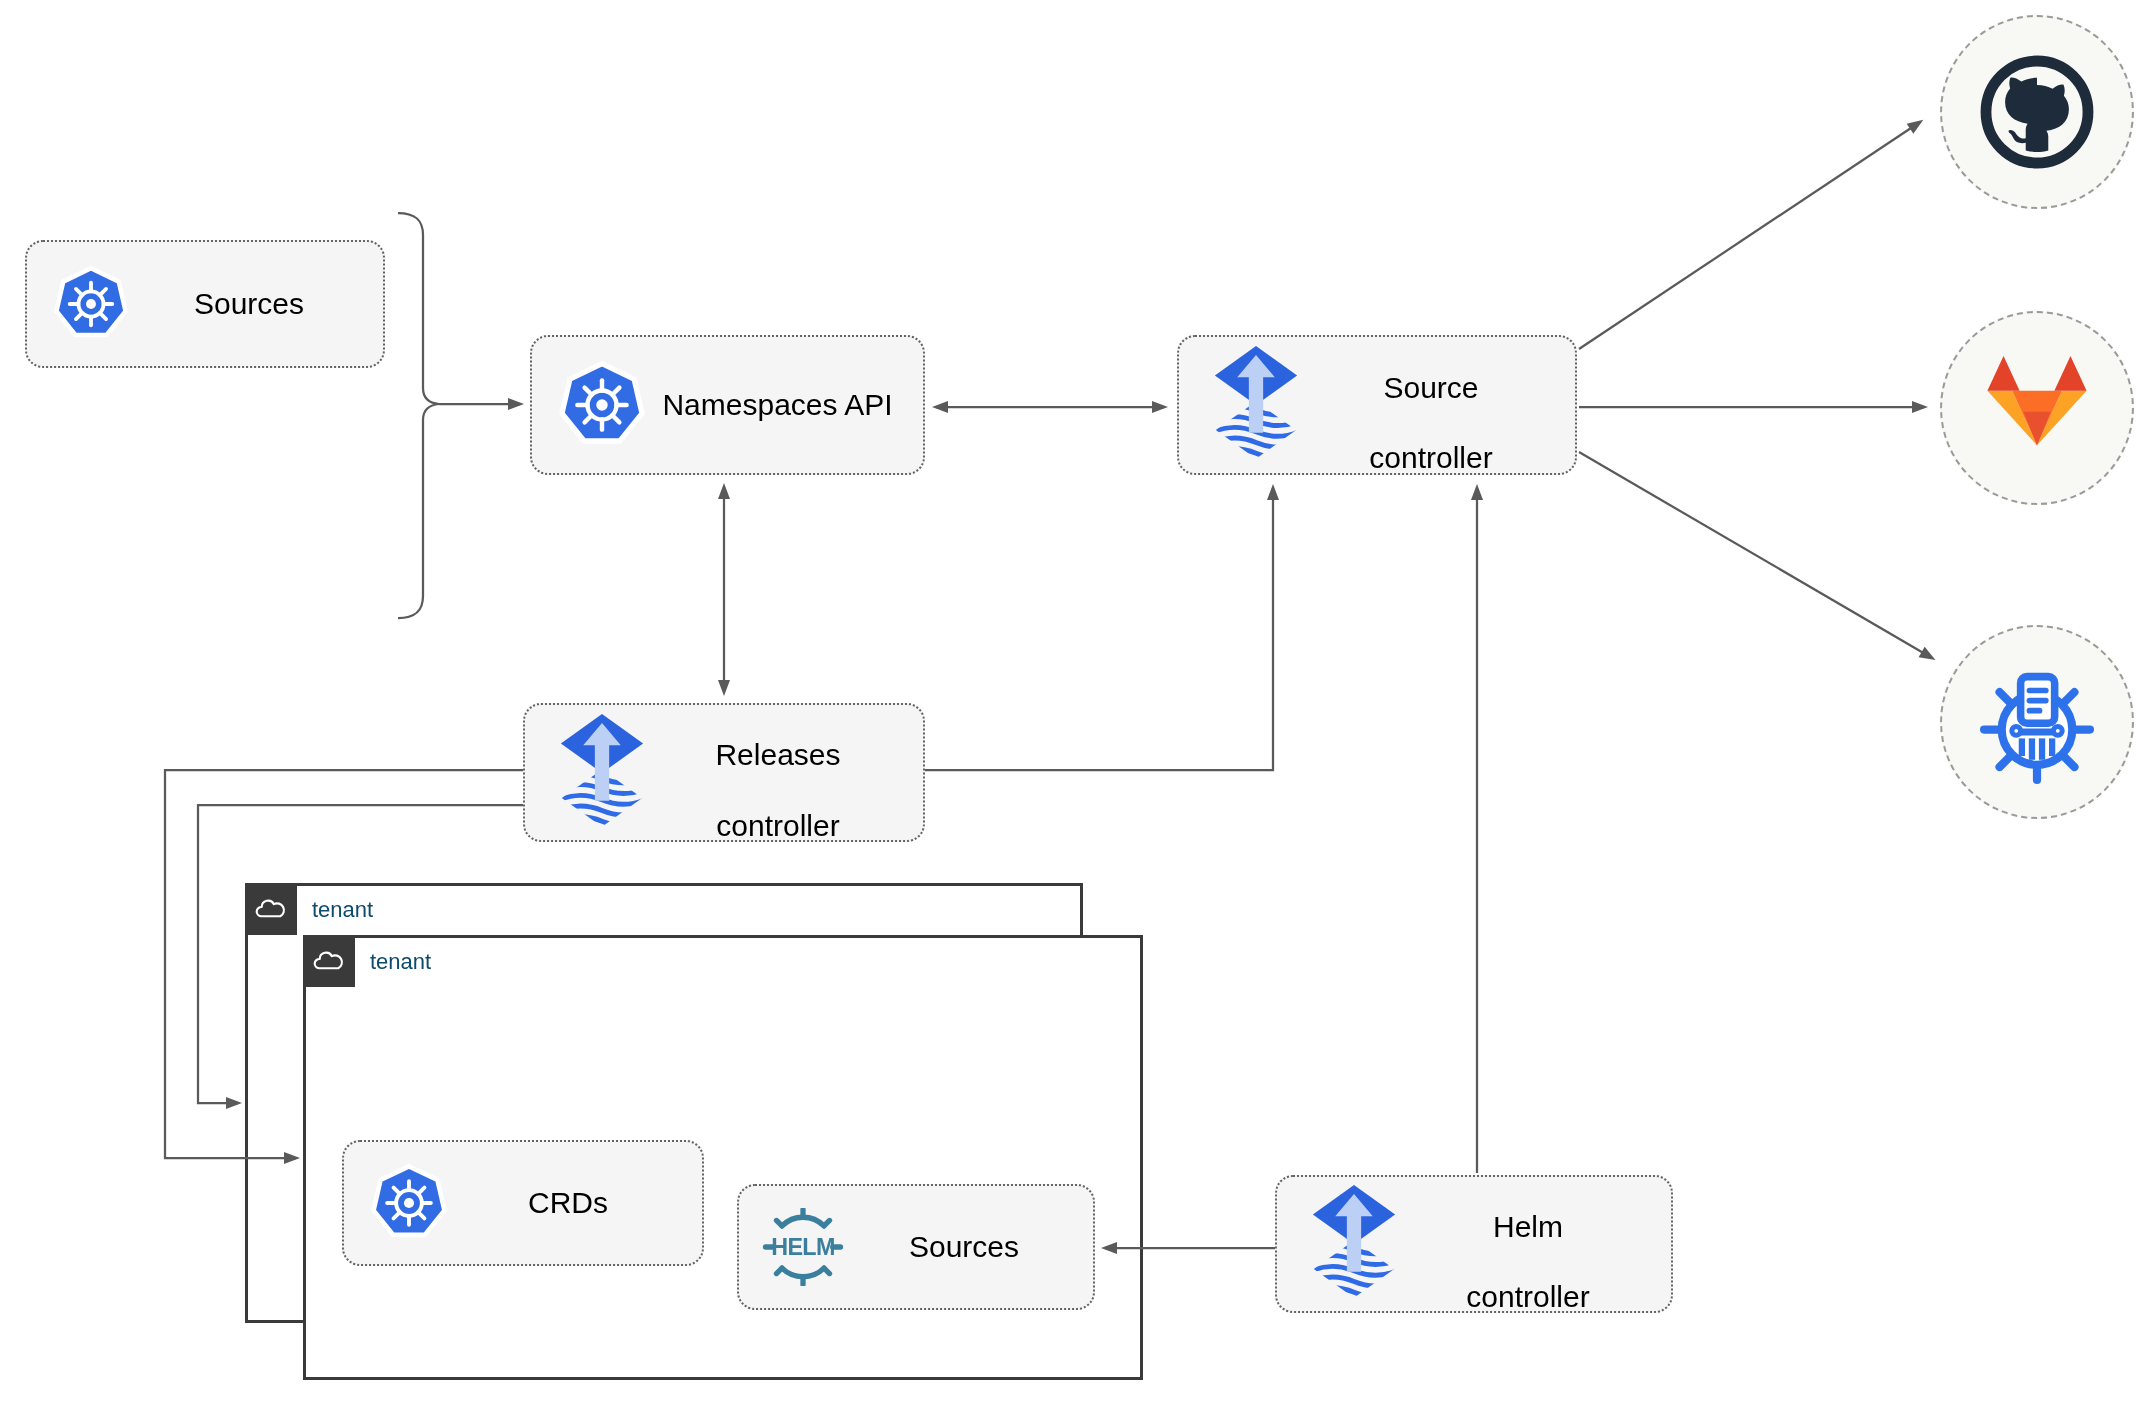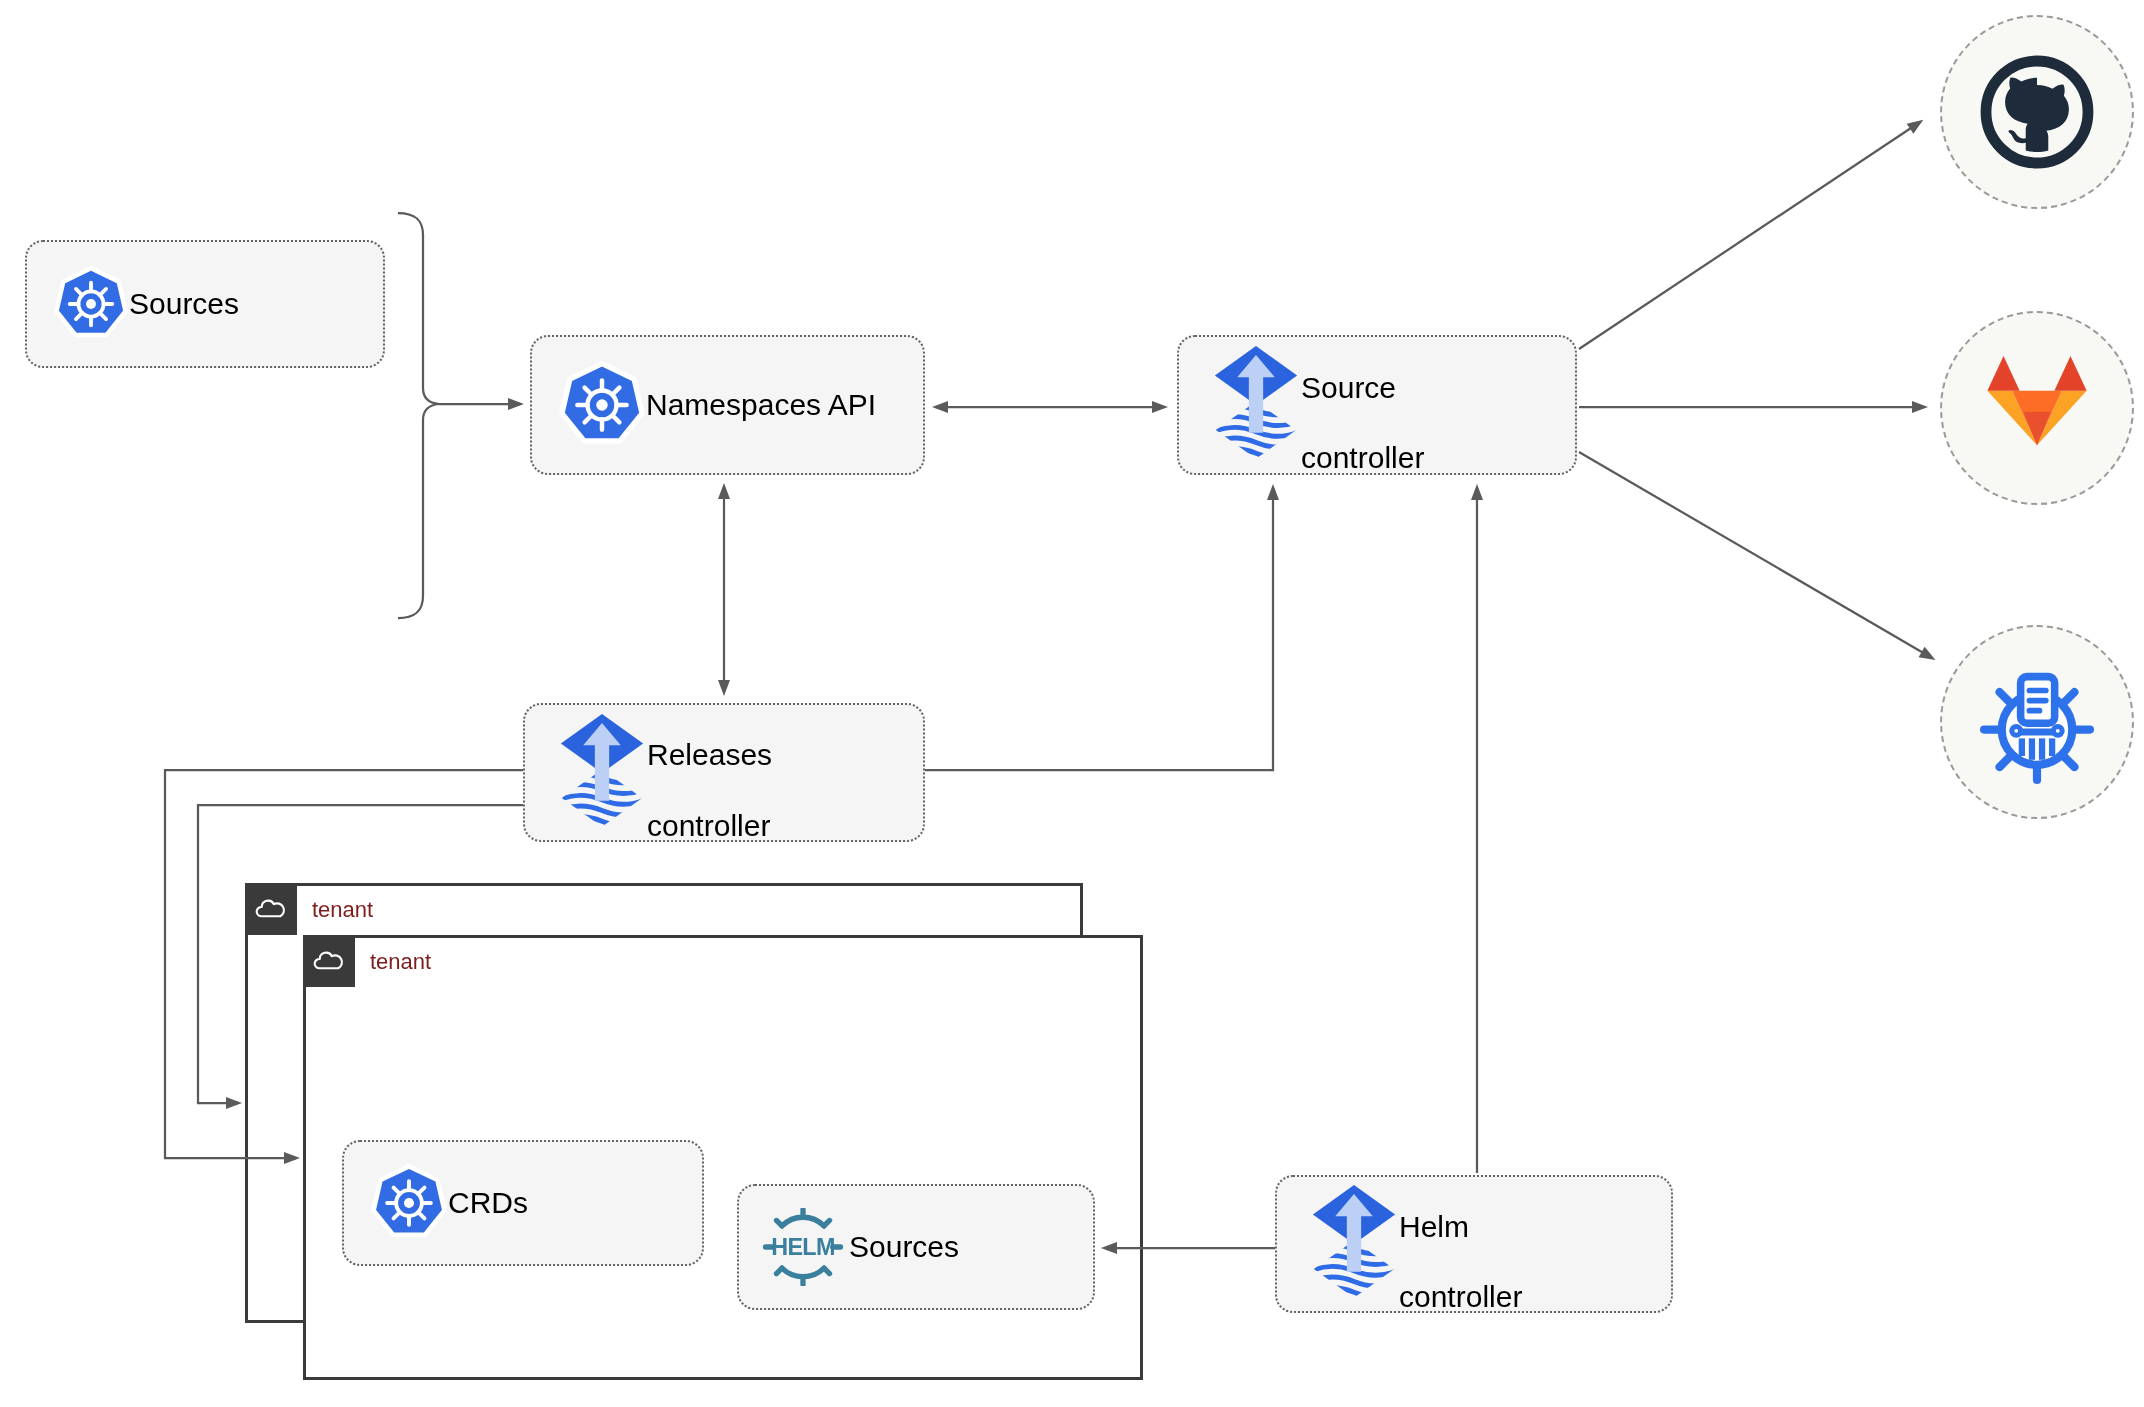--- a/index.html
+++ b/index.html
@@ -3,29 +3,29 @@
 <meta charset="utf-8">
 <style>
   html,body{margin:0;padding:0;background:#fff;}
   .stage{position:relative;width:2144px;height:1407px;background:#ffffff;
          font-family:"Liberation Sans",sans-serif;color:#000;overflow:hidden;}
 
   
   .node{position:absolute;background:#f5f5f5;border:2px dotted #636363;border-radius:18px;
         display:flex;align-items:center;box-sizing:border-box;z-index:3;}
   .node .icon{flex:0 0 auto;margin-left:26px;}
-  .node .lbl{flex:1 1 auto;font-size:30px;line-height:1.15;
+  .node .lbl{flex:1 1 auto;text-align:center;font-size:30px;line-height:1.15;
              padding-right:14px;}
   .node .lbl span{display:block;margin-top:36px;}
 
   
   .tenant{position:absolute;background:#ffffff;border:3px solid #3a3a3a;box-sizing:border-box;}
   .tenant .badge{position:absolute;top:-3px;left:-3px;width:52px;height:52px;background:#3a3a3a;
                  display:flex;align-items:center;justify-content:center;}
-  .tenant .tlabel{position:absolute;top:11px;left:64px;font-size:22px;color:#7f1d1d;}
+  .tenant .tlabel{position:absolute;top:11px;left:64px;font-size:22px;color:#0c4a6e;}
 
   
   .circle{position:absolute;width:194px;height:194px;border-radius:50%;
           border:2.5px dashed #9a9a9a;background:#f8f8f5;box-sizing:border-box;
           display:flex;align-items:center;justify-content:center;z-index:2;}
 
   .overlay{position:absolute;left:0;top:0;z-index:10;pointer-events:none;}
   .z1{z-index:1;} .z2{z-index:2;}
   svg{display:block;}
 </style>

